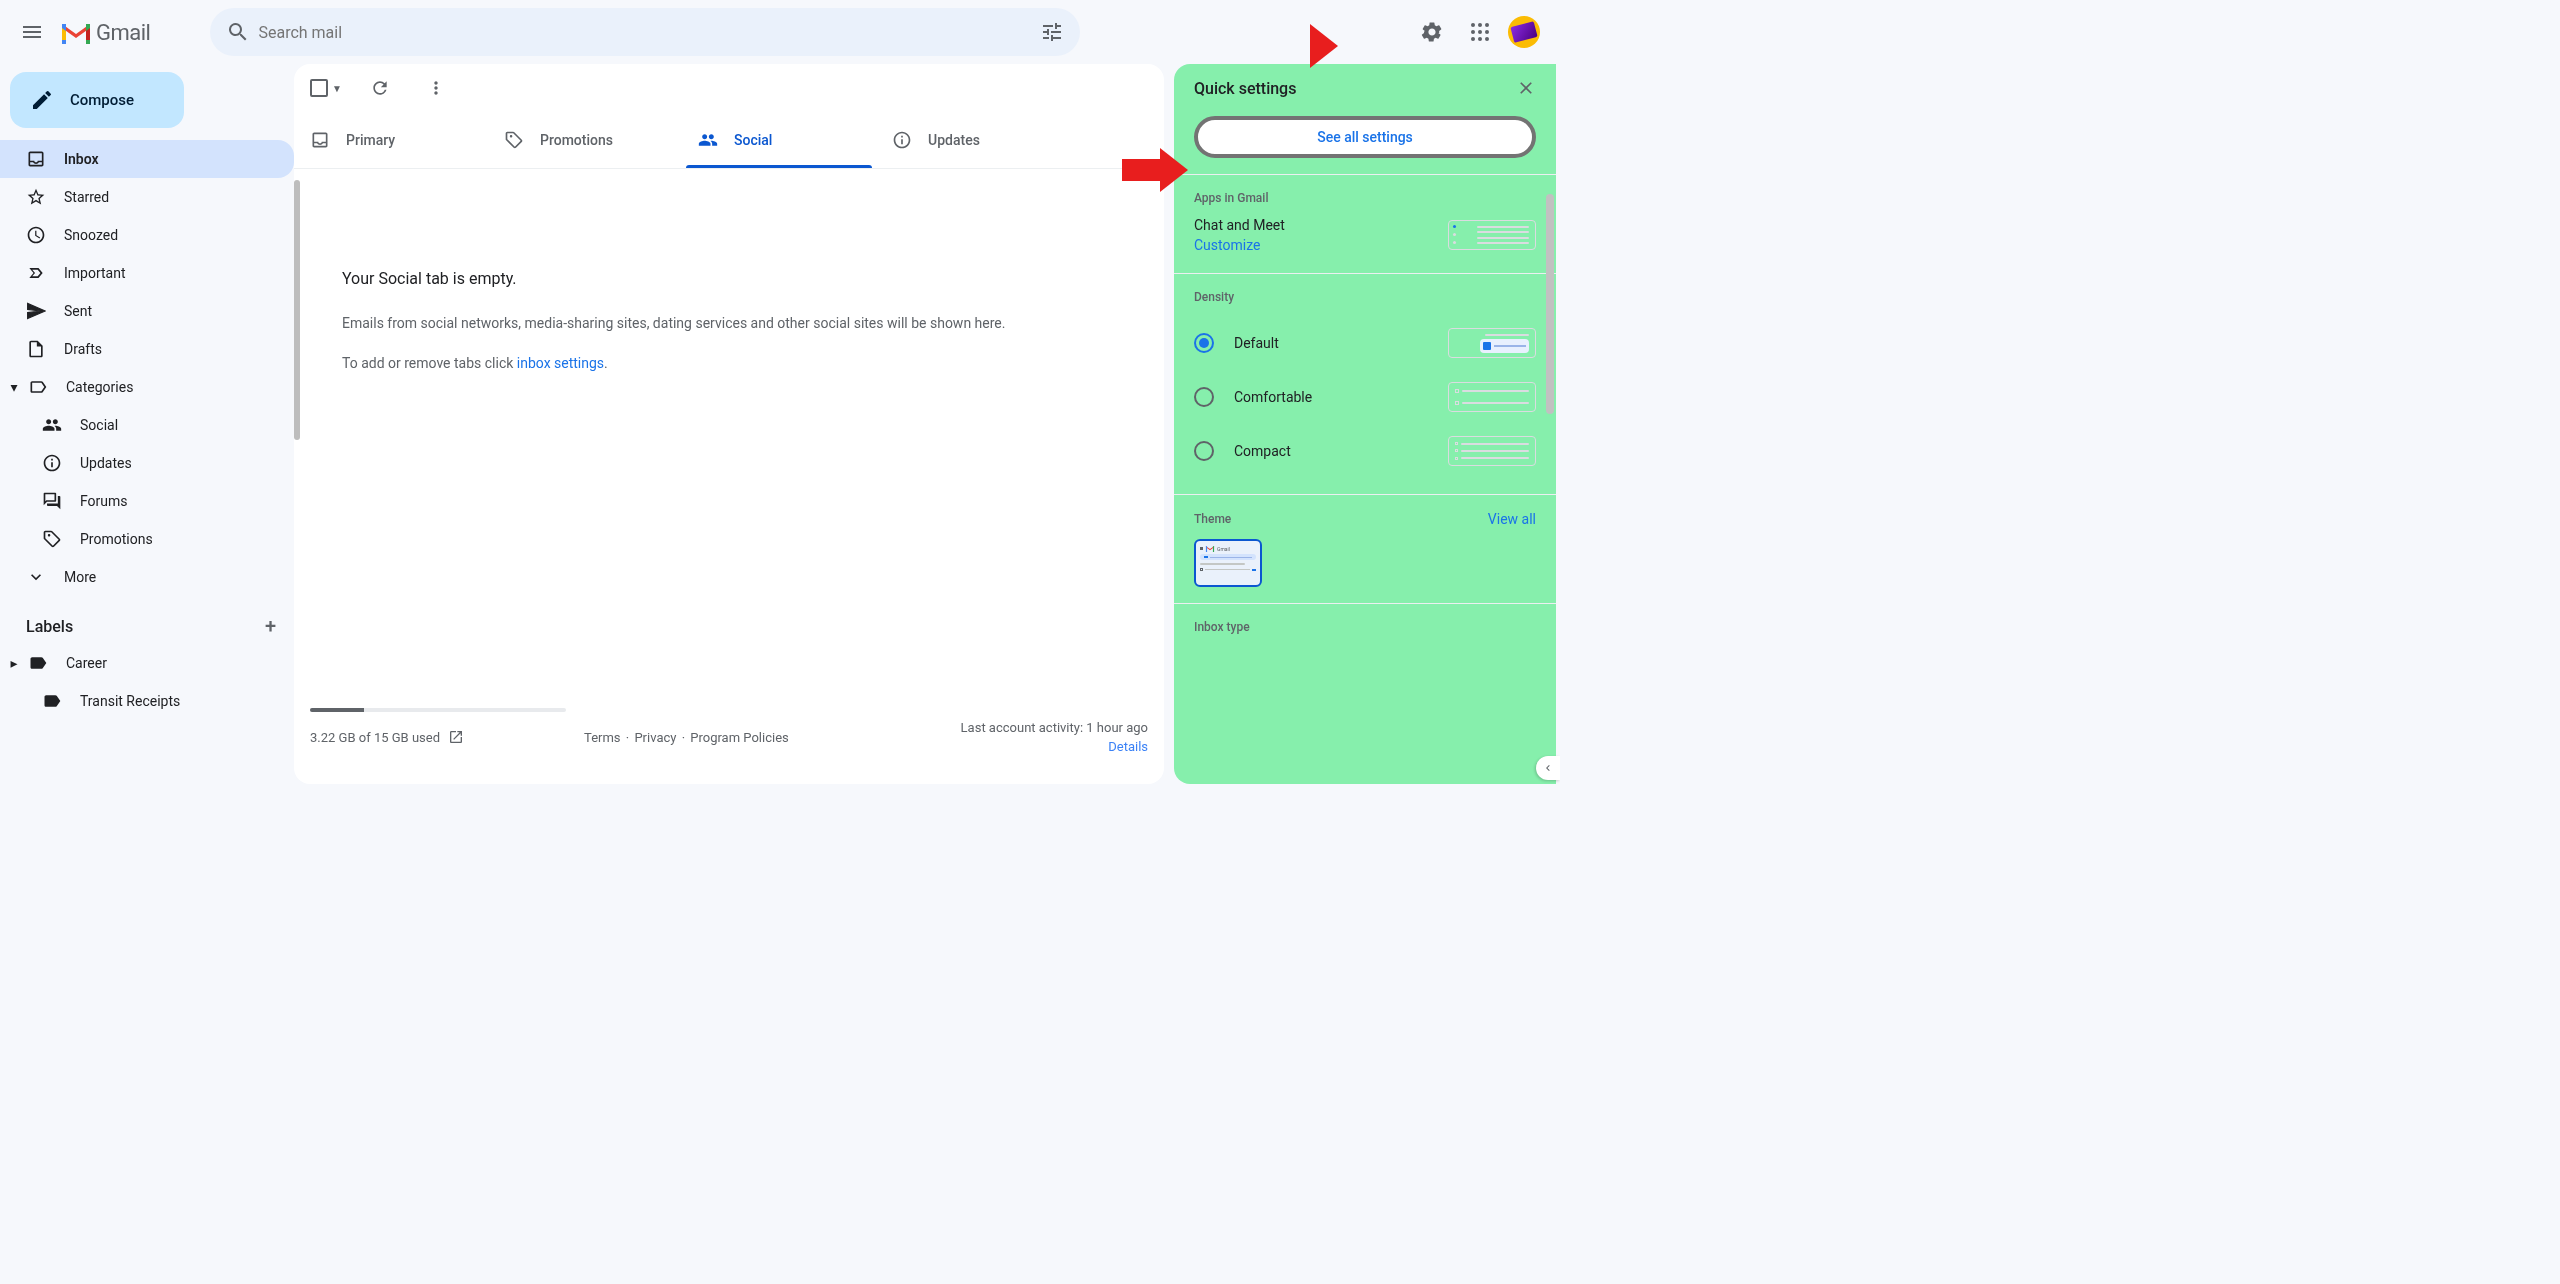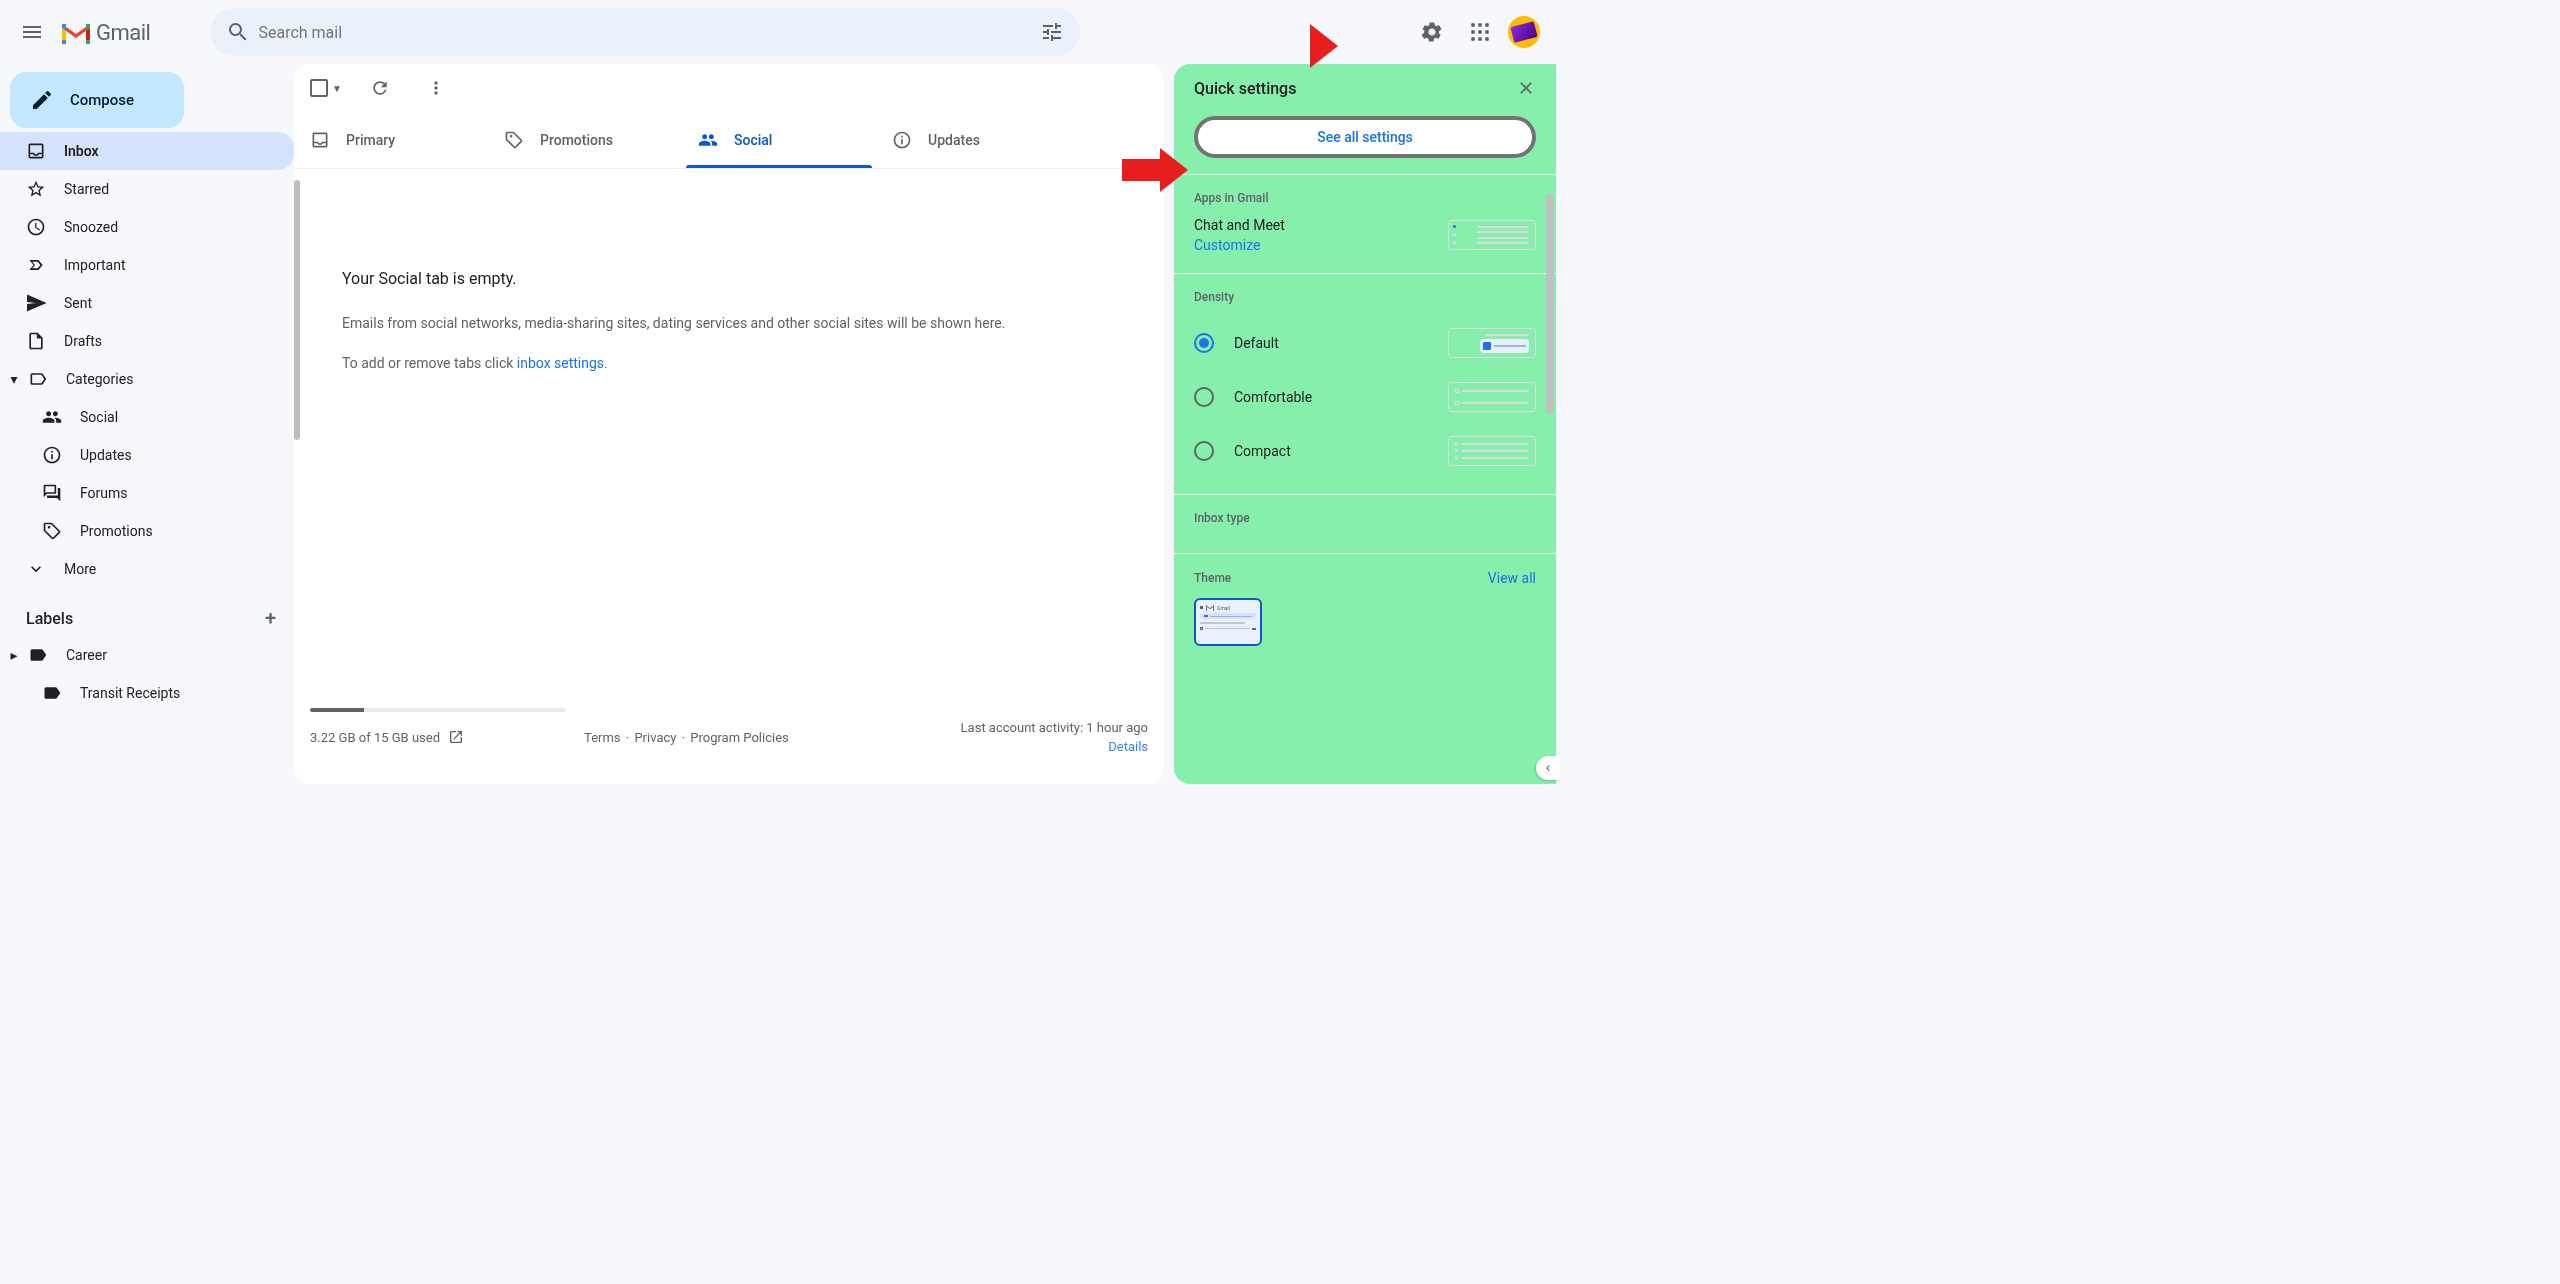--- a/index.html
+++ b/index.html
@@ -23,21 +23,21 @@
   .arrow2 { position: absolute; left: 1122px; top: 148px; z-index: 10; }
   .arrow-shape { display: flex; align-items: center; }
   .arrow-body { width: 38px; height: 22px; background: #e81e1e; }
   .arrow-head { width: 0; height: 0; border-top: 22px solid transparent; border-bottom: 22px solid transparent; border-left: 28px solid #e81e1e; }
   
   
   .body-wrap { display: flex; height: calc(100% - 64px); }
   
   
   .sidebar { width: 294px; padding-top: 8px; position: relative; }
-  .compose-btn { margin-left: 10px; margin-bottom: 4px; background: #c2e7ff; border: none; border-radius: 16px; height: 56px; width: 174px; display: flex; align-items: center; padding: 0 20px; font-size: 15px; color: #001d35; cursor: pointer; gap: 16px; font-weight: 500; }
+  .compose-btn { margin-left: 10px; margin-bottom: 12px; background: #c2e7ff; border: none; border-radius: 16px; height: 56px; width: 174px; display: flex; align-items: center; padding: 0 20px; font-size: 15px; color: #001d35; cursor: pointer; gap: 16px; font-weight: 500; }
   .nav-list { list-style: none; }
   .nav-item { height: 38px; display: flex; align-items: center; padding-left: 26px; border-radius: 0 16px 16px 0; cursor: pointer; font-size: 14px; color: #202124; gap: 18px; }
   .nav-item.active { background: #d3e3fd; font-weight: 600; }
   .nav-item .nav-icon { width: 20px; display: flex; justify-content: center; color: #202124; }
   .nav-sub { padding-left: 42px !important; }
   .nav-item.more .nav-icon { width: 20px; }
   .labels-header { display: flex; align-items: center; justify-content: space-between; padding: 18px 18px 6px 26px; font-size: 16px; font-weight: 500; color: #202124; }
   .labels-header .plus { color: #5f6368; cursor: pointer; font-size: 20px; }
   .scroll-ind { position: absolute; right: -6px; top: 116px; width: 6px; height: 260px; background: #bdbdbd; border-radius: 3px; }
   
@@ -465,24 +465,20 @@
               </div>
             <div style="display:flex;gap:3px;align-items:center;">
                 <div style="width:3px;height:3px;border:1px solid #dadce0;"></div>
                 <div class="pline" style="flex:1;"></div>
               </div>
           </div>
         </div>
       </div>
 
       <div class="sp-section">
-        <div class="sp-section-title">Inbox type</div>
-      </div>
-
-      <div class="sp-section">
         <div class="theme-row">
           <div class="sp-section-title" style="margin:0;">Theme</div>
           <a class="view-all">View all</a>
         </div>
         <div class="theme-thumb">
           <div style="display:flex;gap:2px;align-items:center;margin-bottom:2px;">
               <div style="width:3px;height:3px;background:#5f6368;"></div>
               <svg width="10" height="7" viewBox="0 0 32 24">
                 <path fill="#EA4335" d="M2 4l14 10L30 4v4L16 18 2 8z"></path>
                 <path fill="#4285F4" d="M2 4h4v20H2z"></path>
@@ -495,20 +491,24 @@
               <div style="flex:1;height:1px;background:#9ab4e8;"></div>
             </div>
           <div class="tline" style="width:80%;"></div>
           <div style="display:flex;gap:2px;align-items:center;margin-top:2px;">
               <div style="width:3px;height:3px;border:1px solid #5f6368;"></div>
               <div style="flex:1;height:1px;background:#c4c7c5;"></div>
               <div style="width:4px;height:2px;background:#1a73e8;"></div>
             </div>
         </div>
       </div>
+
+      <div class="sp-section">
+        <div class="sp-section-title">Inbox type</div>
+      </div>
     </div>
   </div>
 </div>
 
 <div class="side-expand">
   <svg width="12" height="12" viewBox="0 0 24 24">
       <path fill="currentColor" d="M15.41 7.41L14 6l-6 6 6 6 1.41-1.41L10.83 12z"></path>
     </svg>
 </div>
 

